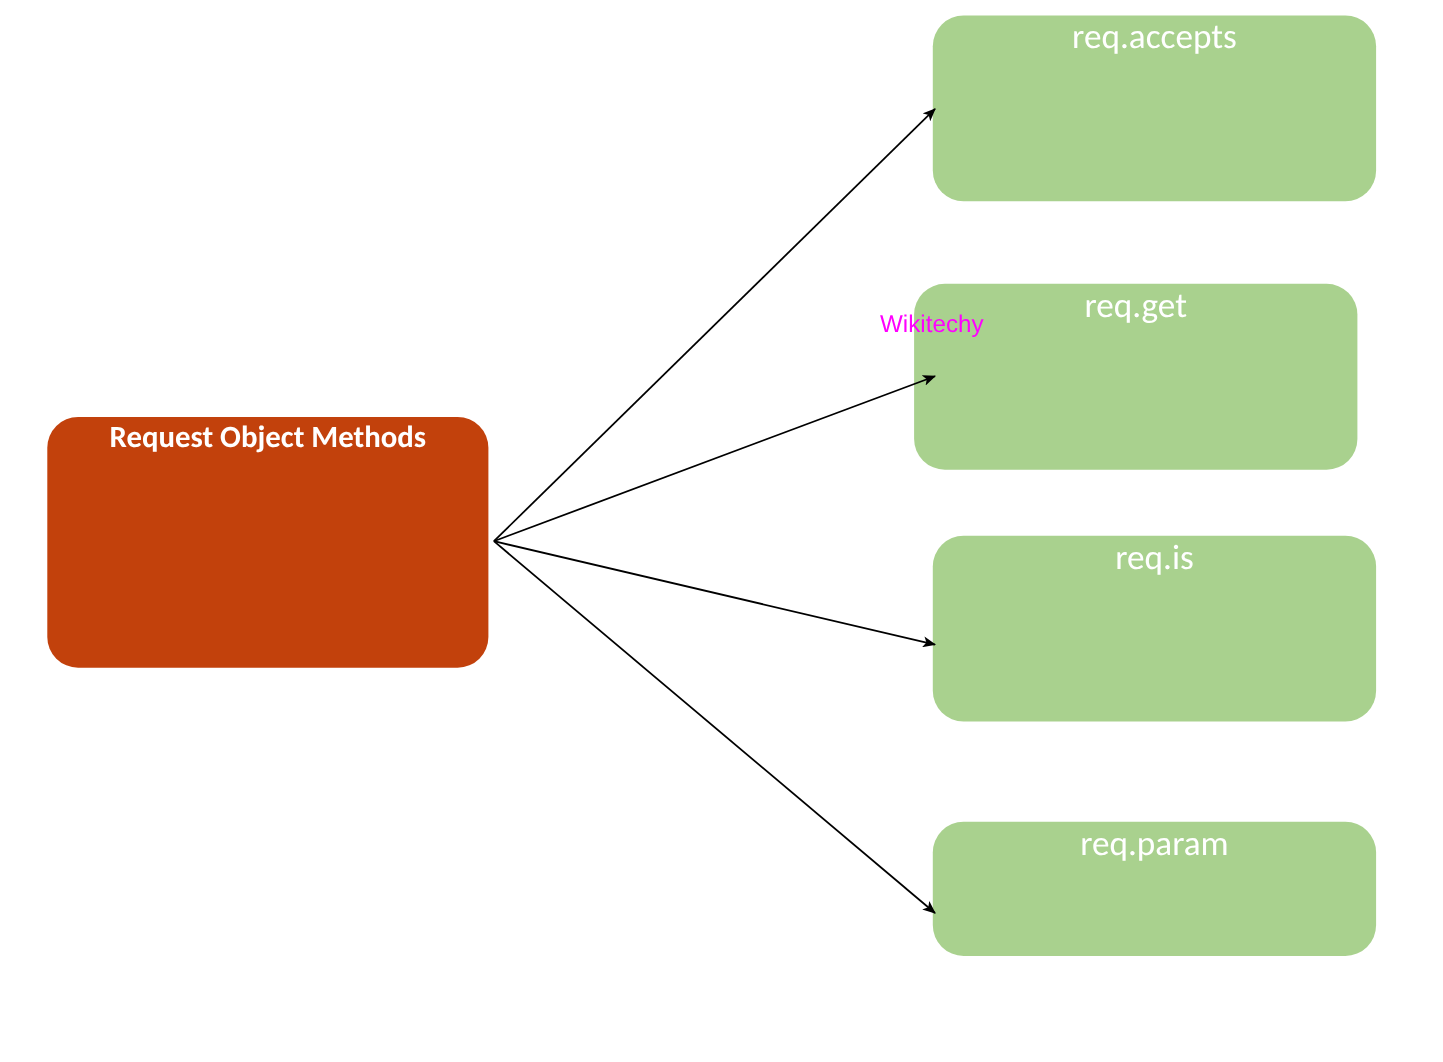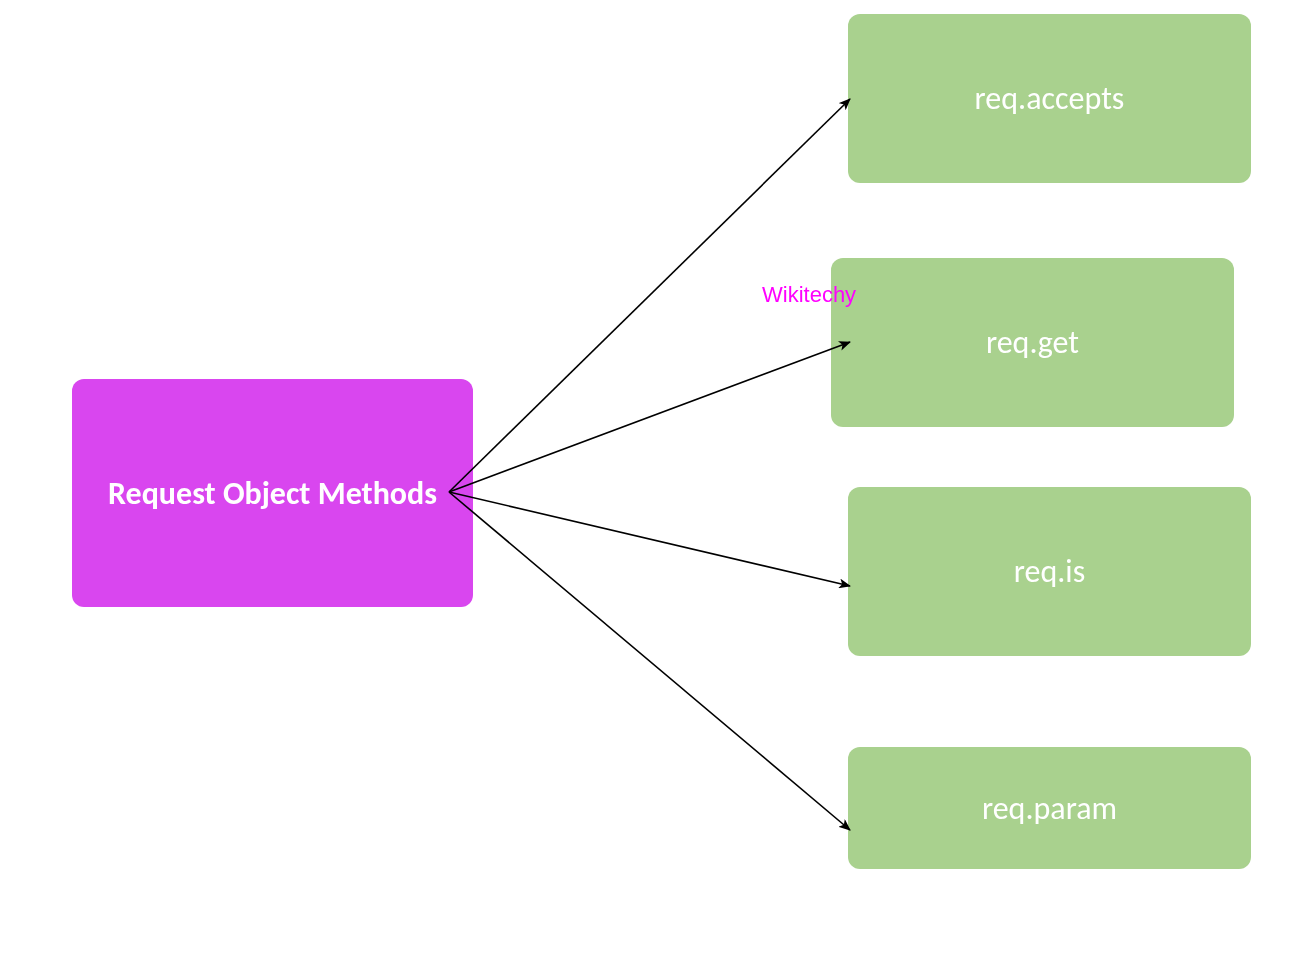--- a/index.html
+++ b/index.html
@@ -7,32 +7,30 @@
     padding: 0;
     width: 1312px;
     height: 965px;
     background: #ffffff;
     font-family: Calibri, Arial, sans-serif;
     position: relative;
     overflow: hidden;
   }
   .box {
     position: absolute;
-    border-radius: 12px;
+    border-radius: 28px;
     display: flex;
-    align-items: center;
     justify-content: center;
     color: #ffffff;
     box-sizing: border-box;
   }
   .source-box {
-    background: #d946ef;
+    background: #c2410c;
     font-weight: 700;
-    font-size: 32px;
-    margin-left: 29px;
+    font-size: 28px;
   }
   .method-box {
     background: #a9d18e;
     font-size: 32px;
     font-weight: 400;
   }
   .watermark {
     position: absolute;
     color: #ff00ff;
     font-size: 22px;
@@ -63,21 +61,21 @@
 </div>
 
 <div class="box method-box" style="left: 848px; top: 487px; width: 403px; height: 169px;">
   <span>req.is</span>
 </div>
 
 <div class="box method-box" style="left: 848px; top: 747px; width: 403px; height: 122px;">
   <span>req.param</span>
 </div>
 
-<div class="watermark" style="left: 762px; top: 282px;">
+<div class="watermark" style="left: 800px; top: 282px;">
   <span>Wikitechy</span>
 </div>
 
 <svg class="arrows">
   <defs>
     <marker id="arrowhead" markerWidth="12" markerHeight="10" refX="11" refY="5" orient="auto" markerUnits="userSpaceOnUse">
       <path d="M0,0 L12,5 L0,10 L3,5 Z" fill="#000000"></path>
     </marker>
   </defs>
   <g id="arrow-lines" stroke="#000000" stroke-width="1.6" fill="none" marker-end="url(#arrowhead)">

